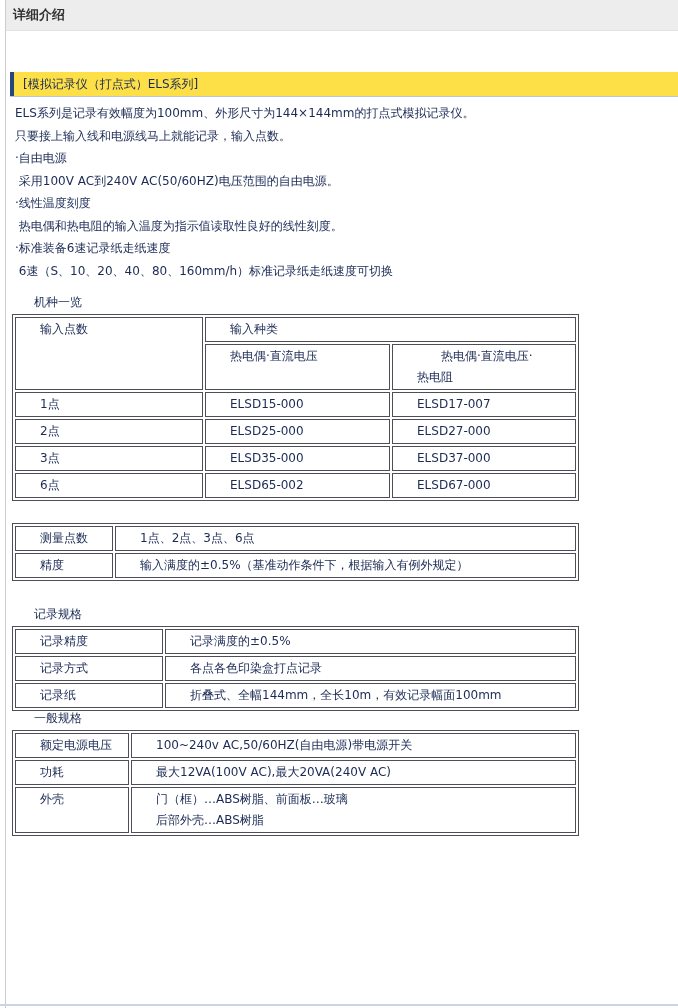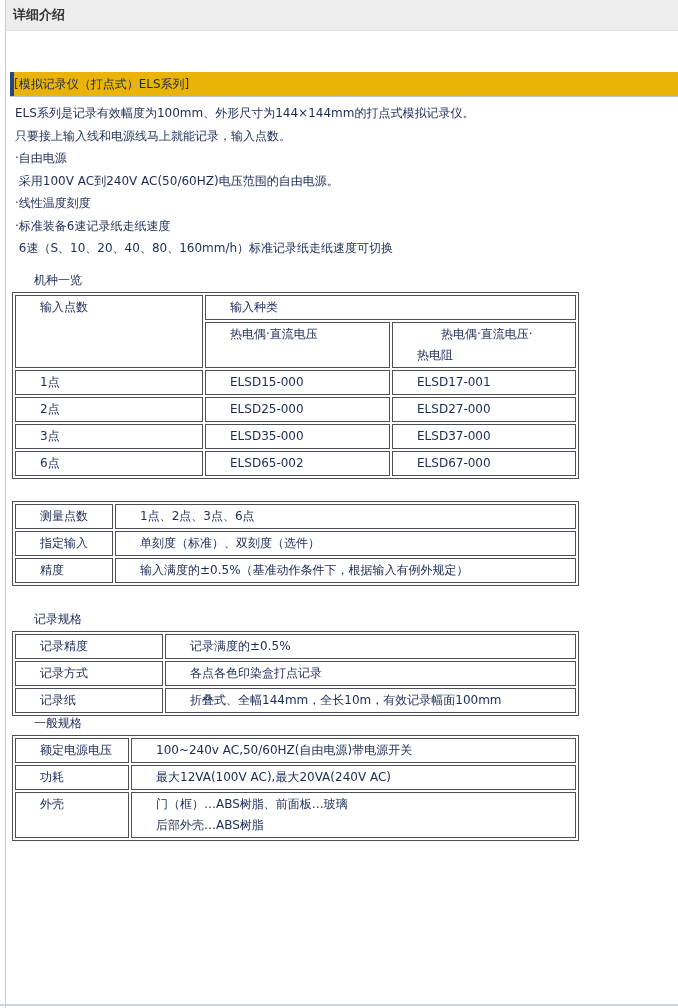--- a/index.html
+++ b/index.html
@@ -33,22 +33,23 @@
     margin-top:41px;
     margin-left:4px;
     height:24px;
     display:flex;
     align-items:stretch;
     border-bottom:1px solid #b9c6da;
   }
   .title-accent{width:4px;background:#26477e;}
   .title-text{
     flex:1;
-    background:#eab308;
+    background:#fde047;
     line-height:24px;
+    padding-left:9px;
     color:#1b2a55;
   }
   
   .intro{
     padding:5px 0 0 9px;
   }
   .intro-line{
     line-height:22.5px;
     white-space:pre-wrap;
   }
@@ -105,20 +106,21 @@
       <div class="title-accent"></div>
       <div class="title-text">[模拟记录仪（打点式）ELS系列]</div>
     </div>
 
     <div class="intro" id="intro">
         <div class="intro-line">ELS系列是记录有效幅度为100mm、外形尺寸为144×144mm的打点式模拟记录仪。</div>
         <div class="intro-line">只要接上输入线和电源线马上就能记录，输入点数。</div>
         <div class="intro-line">·自由电源</div>
         <div class="intro-line"> 采用100V AC到240V AC(50/60HZ)电压范围的自由电源。</div>
         <div class="intro-line">·线性温度刻度</div>
+        <div class="intro-line"> 热电偶和热电阻的输入温度为指示值读取性良好的线性刻度。</div>
         <div class="intro-line">·标准装备6速记录纸走纸速度</div>
         <div class="intro-line"> 6速（S、10、20、40、80、160mm/h）标准记录纸走纸速度可切换</div>
       </div>
 
     <div class="section-label lbl-models">机种一览</div>
     <table class="spec" id="tbl-models">
       <colgroup>
           <col style="width:188px">
           <col style="width:185px">
           <col style="width:184px">
@@ -129,21 +131,21 @@
           <td class="h19" colspan="2">输入种类</td>
         </tr>
         <tr>
           <td>热电偶·直流电压</td>
           <td class="flush">　　热电偶·直流电压·
 热电阻</td>
         </tr>
       <tr>
             <td class="label-cell h21">1点</td>
             <td class="h21">ELSD15-000</td>
-            <td class="h21">ELSD17-001</td>
+            <td class="h21">ELSD17-007</td>
           </tr>
           <tr>
             <td class="label-cell h21">2点</td>
             <td class="h21">ELSD25-000</td>
             <td class="h21">ELSD27-000</td>
           </tr>
           <tr>
             <td class="label-cell h21">3点</td>
             <td class="h21">ELSD35-000</td>
             <td class="h21">ELSD37-000</td>
@@ -160,24 +162,20 @@
       <colgroup>
           <col style="width:98px">
           <col>
         </colgroup>
       <tbody>
           <tr>
             <td class="label-cell h21">测量点数</td>
             <td class="h21">1点、2点、3点、6点</td>
           </tr>
           <tr>
-            <td class="label-cell h21">指定输入</td>
-            <td class="h21">单刻度（标准）、双刻度（选件）</td>
-          </tr>
-          <tr>
             <td class="label-cell h21">精度</td>
             <td class="h21">输入满度的±0.5%（基准动作条件下，根据输入有例外规定）</td>
           </tr>
         </tbody>
     </table>
 
     <div class="section-label lbl-recording">记录规格</div>
     <table class="spec" id="tbl-recording">
       <colgroup>
           <col style="width:148px">

